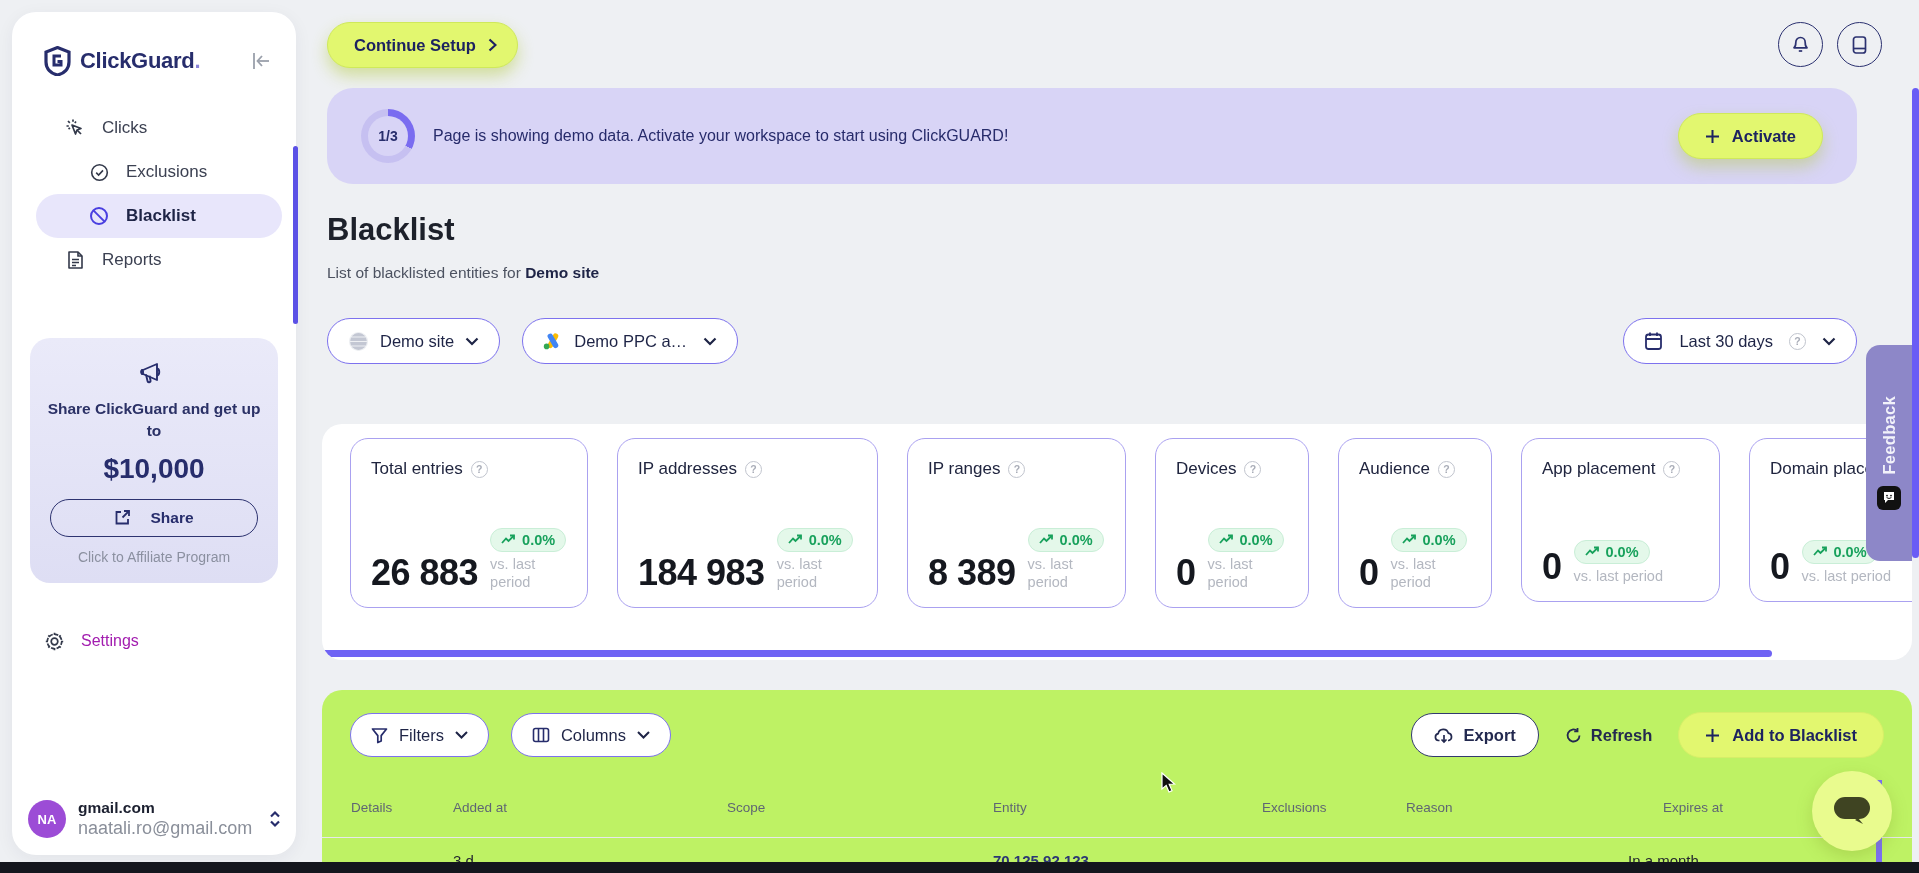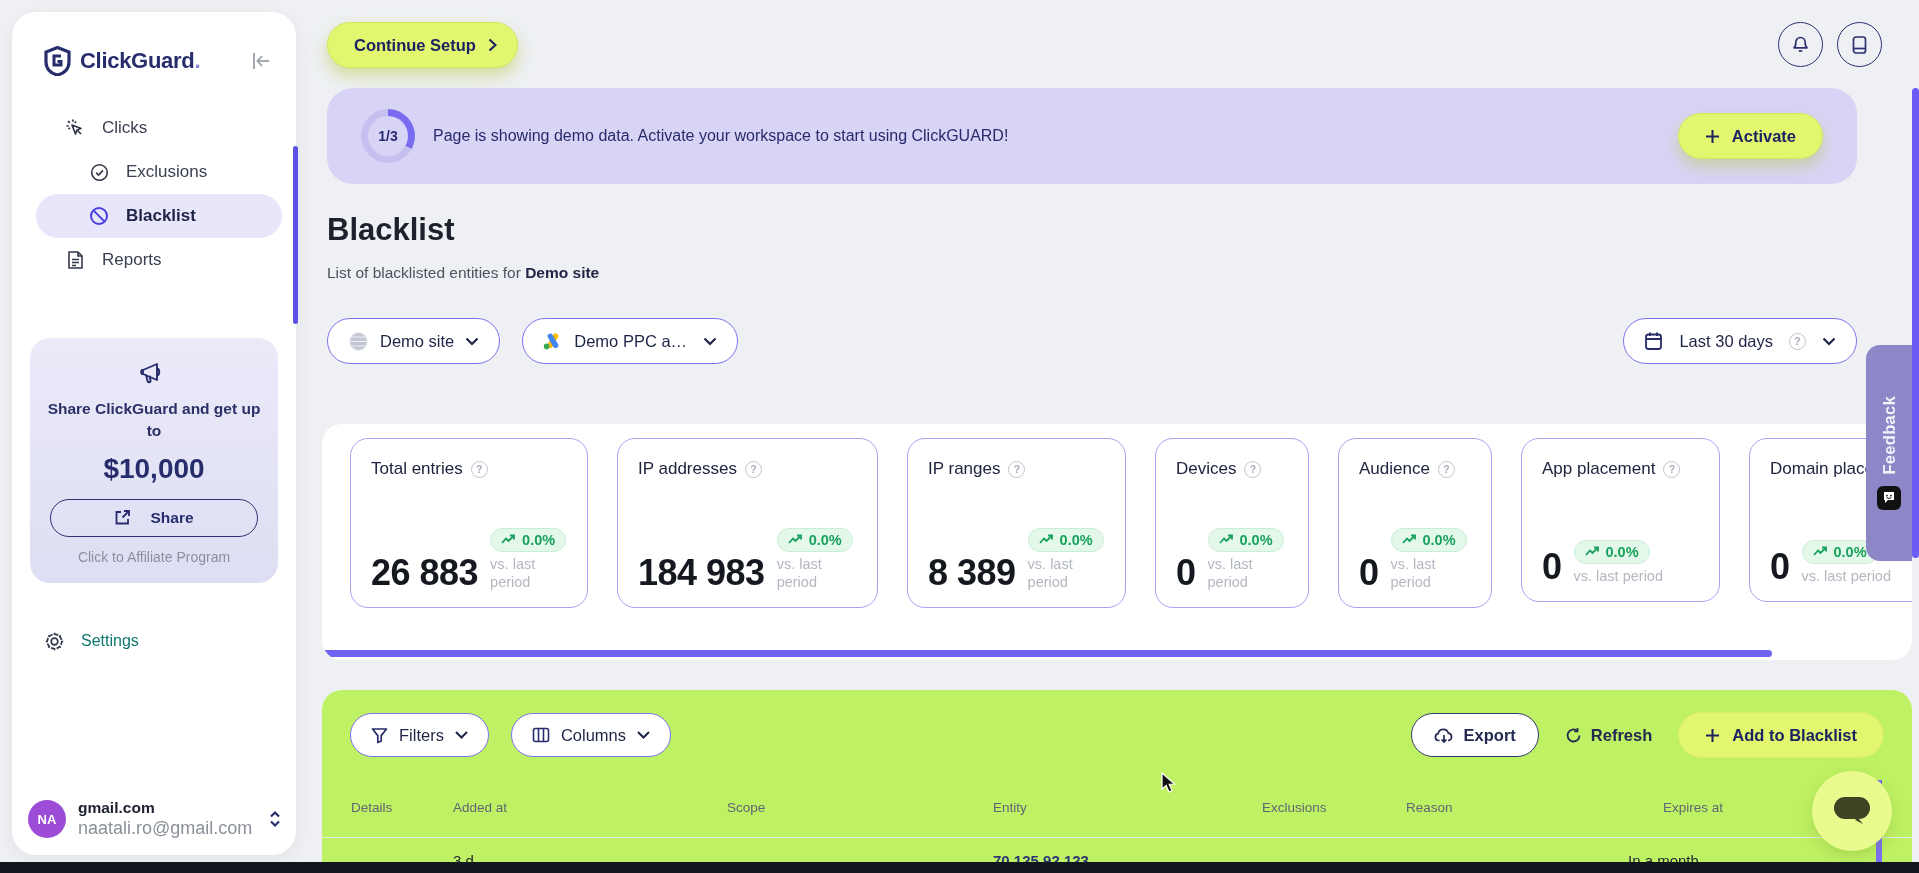--- a/index.html
+++ b/index.html
@@ -37,21 +37,21 @@
   .promo-card { margin:56px 18px 0 18px; background:linear-gradient(180deg,#eaeaf9,#dedef4);
     border-radius:20px; padding:22px 16px 18px; text-align:center; }
   .promo-title { font-size:15.5px; font-weight:700; color:#2b3166; line-height:1.45; margin-top:12px; }
   .promo-amount { font-size:28px; font-weight:800; color:#272d6c; margin-top:10px; }
   .share-btn { margin:14px auto 0; width:208px; height:38px; border:1.5px solid #2d3370;
     border-radius:999px; background:transparent; display:flex; align-items:center; justify-content:center;
     gap:19px; font-size:15.5px; font-weight:700; color:#272d6c; cursor:pointer; }
   .promo-foot { margin-top:12px; font-size:14px; color:#8b90a0; }
 
   .settings-row { display:flex; align-items:center; gap:16px; padding:0 32px; margin-top:48px;
-    font-size:16px; color:#0f766e; cursor:pointer; }
+    font-size:16px; color:#a21caf; cursor:pointer; }
 
   .account-row { position:absolute; left:16px; right:14px; bottom:16px; display:flex; align-items:center;
     cursor:pointer; }
   .avatar { width:38px; height:38px; border-radius:50%; background:#9c4cd6; color:#fff;
     display:flex; align-items:center; justify-content:center; font-size:13px; font-weight:700; flex:0 0 38px; }
   .account-texts { margin-left:12px; min-width:0; }
   .account-provider { font-size:15.5px; font-weight:800; color:#1c2030; }
   .account-email { font-size:18px; color:#8a8f9a; margin-top:1px; }
   .account-chevrons { margin-left:auto; }
 

